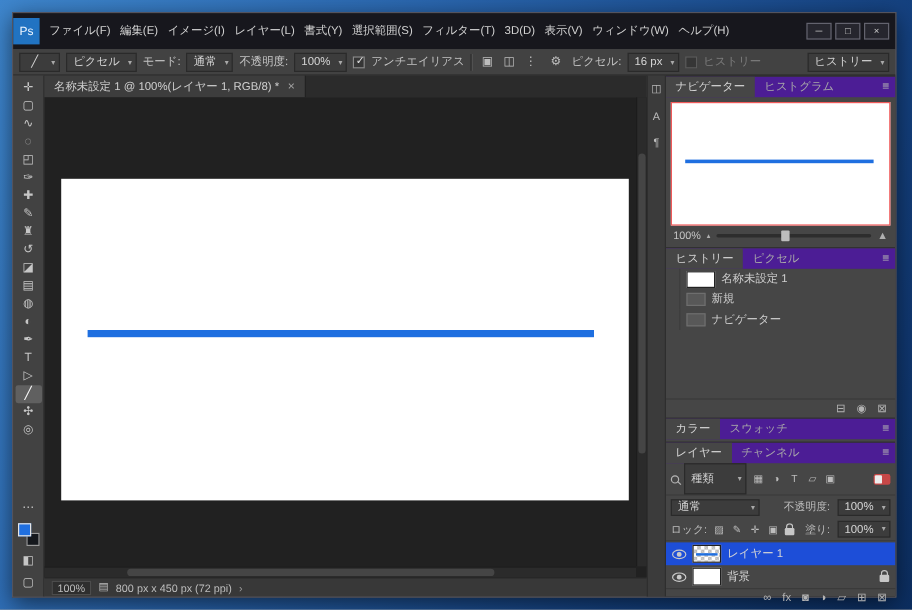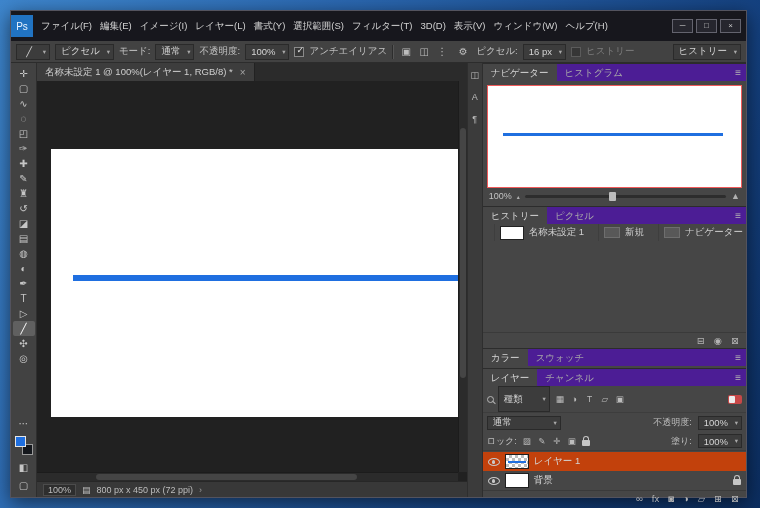--- a/index.html
+++ b/index.html
@@ -62,21 +62,21 @@
 .ptab.active{background:#464646;color:#d6d6d6}
 .pmenu{margin-left:auto;padding:0 5px;line-height:17px;color:#b4b4b4;font-size:10px}
 .nav-body{flex:1;display:flex;flex-direction:column;padding:4px 4px 2px}
 .nav-preview{flex:1;background:#fff;border:1px solid var(--navigator-frame);position:relative}
 .nav-line{position:absolute;left:6%;right:7%;top:47%;height:3px;background:var(--accent-blue)}
 .nav-zoomrow{flex:0 0 16px;display:flex;align-items:center;gap:5px;font-size:9px;color:#c3c3c3;padding:0 2px}
 .nav-small{font-size:6px;color:#b0b0b0}
 .nav-big{font-size:9px;color:#b0b0b0}
 .nav-track{flex:1;height:3px;background:#2d2d2d;border-radius:2px;position:relative}
 .nav-thumb{position:absolute;left:42%;top:-3px;width:7px;height:9px;background:#bdbdbd;border-radius:1px}
-.hist-rows{display:flex;flex-direction:row}
+.hist-rows{display:flex;flex-direction:column}
 .hist-row{height:17px;display:flex;align-items:center;gap:5px;padding:0 3px 0 0;font-size:9.5px;color:#cfcfcf}
 .hb-cell{flex:0 0 12px;align-self:stretch;border-right:1px solid #3e3e3e}
 .hist-icon{width:16px;height:11px;background:#585858;border:1px solid #6e6e6e;flex:0 0 auto}
 .hist-row.snapshot .hist-icon{width:24px;height:14px;background:#fff;border-color:#222}
 .hist-row.selected{background:#616161;color:#fff}
 .hist-label{white-space:nowrap;overflow:hidden}
 .panel-footer{margin-top:auto;flex:0 0 16px;border-top:1px solid #3a3a3a;display:flex;align-items:center;justify-content:flex-end;gap:9px;padding:0 7px;color:#b3b3b3;font-size:9.5px}
 .lfilter{flex:0 0 19px;display:flex;align-items:center;gap:4px;padding:0 4px;border-bottom:1px solid #3d3d3d}
 .mini-zoom{width:7px;height:7px;border:1px solid #b5b5b5;border-radius:50%;position:relative;flex:0 0 auto}
 .mini-zoom::after{content:"";position:absolute;width:4px;height:1px;background:#b5b5b5;transform:rotate(45deg);right:-3px;bottom:-1px}
@@ -88,21 +88,21 @@
 .lblend,.llock{flex:0 0 19px;display:flex;align-items:center;gap:4px;padding:0 4px}
 .llock{border-bottom:1px solid #3d3d3d}
 .dd.blend{min-width:74px;height:14px}
 .dd.tiny{min-width:42px;height:14px;margin-left:2px}
 .llabel{font-size:9px;color:#bdbdbd;white-space:nowrap}
 .lblend .llabel,.llabel.fill{margin-left:auto}
 .css-lock{width:8px;height:6px;background:#c6c6c6;border-radius:1px;position:relative;display:inline-block;margin-top:3px;flex:0 0 auto}
 .css-lock::before{content:"";position:absolute;left:1px;top:-4px;width:4px;height:4px;border:1px solid #c6c6c6;border-bottom:none;border-radius:3px 3px 0 0}
 .lrows{display:flex;flex-direction:column;margin-top:1px}
 .lrow{height:19px;display:flex;align-items:center;gap:5px;padding:0 5px;font-size:9.5px;color:#d5d5d5}
-.lrow.selected{background:#c2410c}
+.lrow.selected{background:#1d4ed8}
 .eye-icon{width:12px;height:8px;border:1px solid #c9c9c9;border-radius:50%;position:relative;flex:0 0 auto}
 .eye-icon::after{content:"";position:absolute;left:3px;top:1.5px;width:3.5px;height:3.5px;border-radius:50%;background:#c9c9c9}
 .lthumb{width:24px;height:15px;border:1px solid #1f1f1f;flex:0 0 auto;position:relative}
 .thumb-checker{background-color:#fff;background-image:linear-gradient(45deg,#bdbdbd 25%,transparent 25%,transparent 75%,#bdbdbd 75%),linear-gradient(45deg,#bdbdbd 25%,transparent 25%,transparent 75%,#bdbdbd 75%);background-size:6px 6px;background-position:0 0,3px 3px}
 .thumb-checker::after{content:"";position:absolute;left:2px;right:2px;top:6px;height:2px;background:var(--accent-blue)}
 .thumb-white{background:#fff}
 .row-lock{display:none;margin-left:auto}
 .row-lock.show{display:inline-block}
 </style>
 </head>

